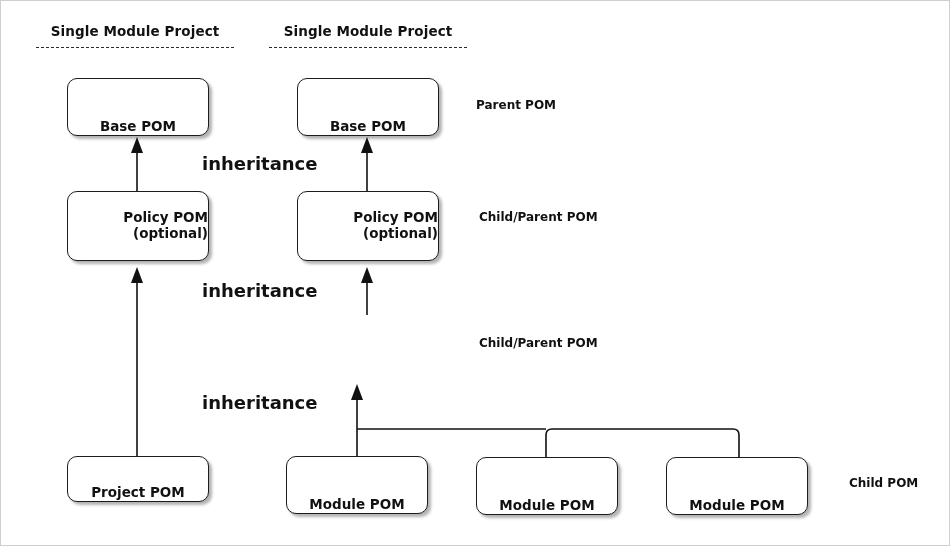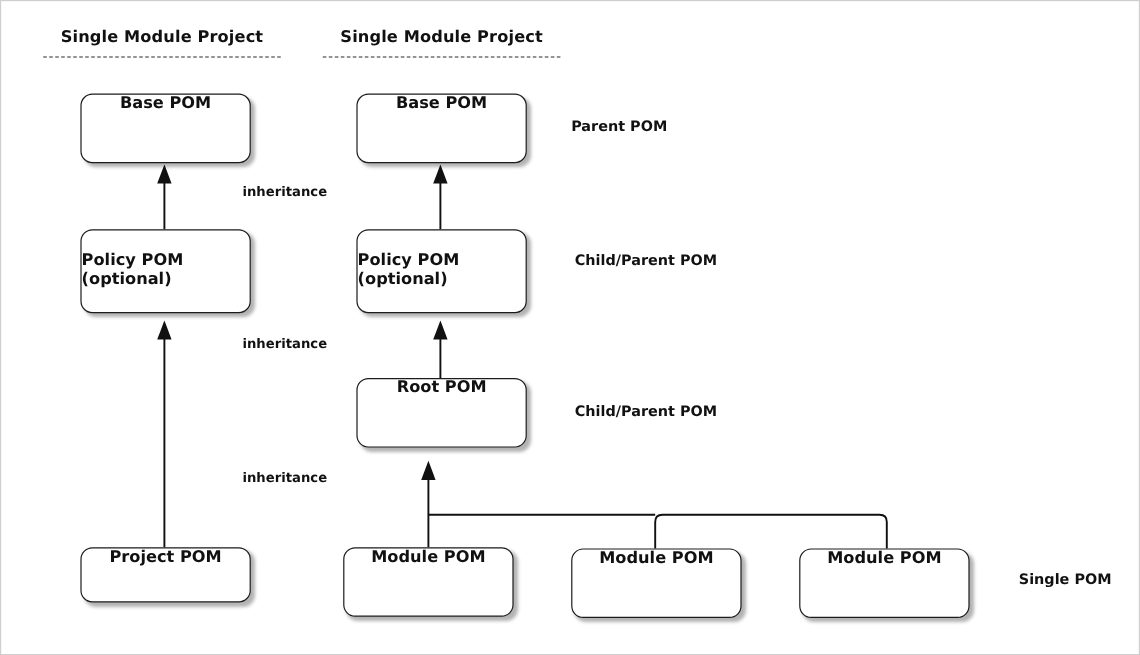--- a/index.html
+++ b/index.html
@@ -36,21 +36,21 @@
     border-top: 1.6px dashed #2b2b2b;
   }
   
   .node {
     position: absolute;
     box-sizing: border-box;
     background: #ffffff;
     border: 1.3px solid #1c1c1c;
     border-radius: 10px;
     display: flex;
-    align-items: flex-start;
+    align-items: flex-end;
     justify-content: center;
     text-align: center;
     font-size: 13.5px;
     font-weight: bold;
     color: #111111;
     line-height: 1.18;
     box-shadow: 3px 3px 3px rgba(0,0,0,0.30);
     z-index: 3;
   }
   .node .sub {
@@ -62,21 +62,21 @@
   .role-label {
     position: absolute;
     font-size: 12px;
     font-weight: bold;
     color: #111111;
     white-space: nowrap;
   }
   
   .edge-label {
     position: absolute;
-    font-size: 11px;
+    font-size: 18px;
     font-weight: bold;
     color: #111111;
     white-space: nowrap;
   }
   
   #wires {
     position: absolute;
     left: 0;
     top: 0;
     width: 950px;
@@ -157,23 +157,20 @@
 
   <div class="node" style="left:296px; top:77px; width:142px; height:58px;">
     <span>Base POM</span>
   </div>
 
   <div class="node" style="left:296px; top:190px; width:142px; height:70px; flex-direction:column;">
     <span>Policy POM</span>
     <span class="sub">(optional)</span>
   </div>
 
-  <div class="node" style="left:296px; top:314px; width:142px; height:58px;">
-    <span>Root POM</span>
-  </div>
 
   <div class="node" style="left:285px; top:455px; width:142px; height:58px;">
     <span>Module POM</span>
   </div>
 
   <div class="node" style="left:475px; top:456px; width:142px; height:58px;">
     <span>Module POM</span>
   </div>
 
   <div class="node" style="left:665px; top:456px; width:142px; height:58px;">
@@ -193,16 +190,16 @@
   <div class="role-label" style="left:475px; top:97px;">
     <span>Parent POM</span>
   </div>
   <div class="role-label" style="left:478px; top:209px;">
     <span>Child/Parent POM</span>
   </div>
   <div class="role-label" style="left:478px; top:335px;">
     <span>Child/Parent POM</span>
   </div>
   <div class="role-label" style="left:848px; top:475px;">
-    <span>Single POM</span>
+    <span>Child POM</span>
   </div>
 
 </div>
 
 </body></html>

